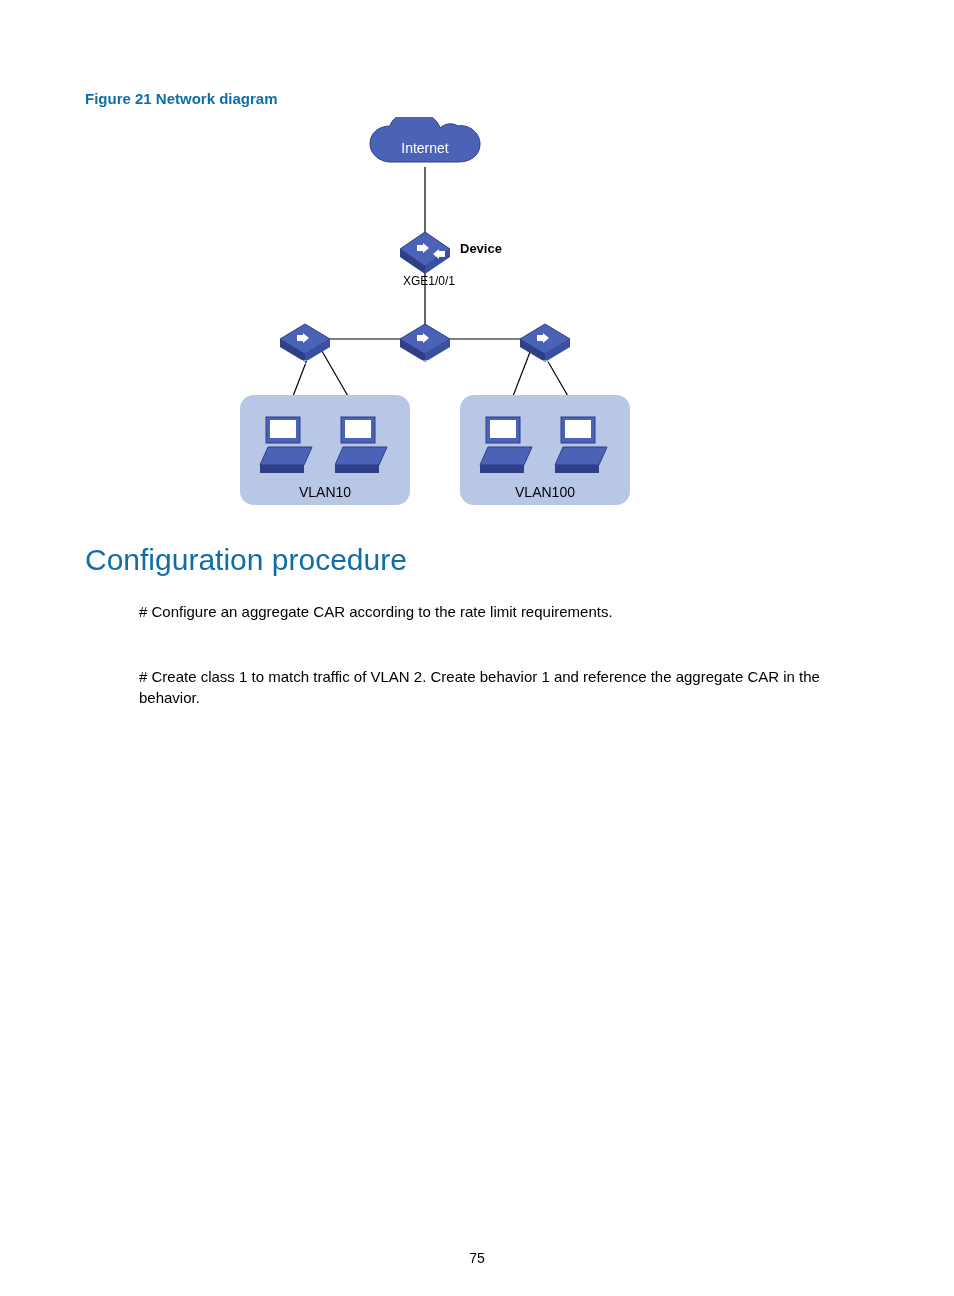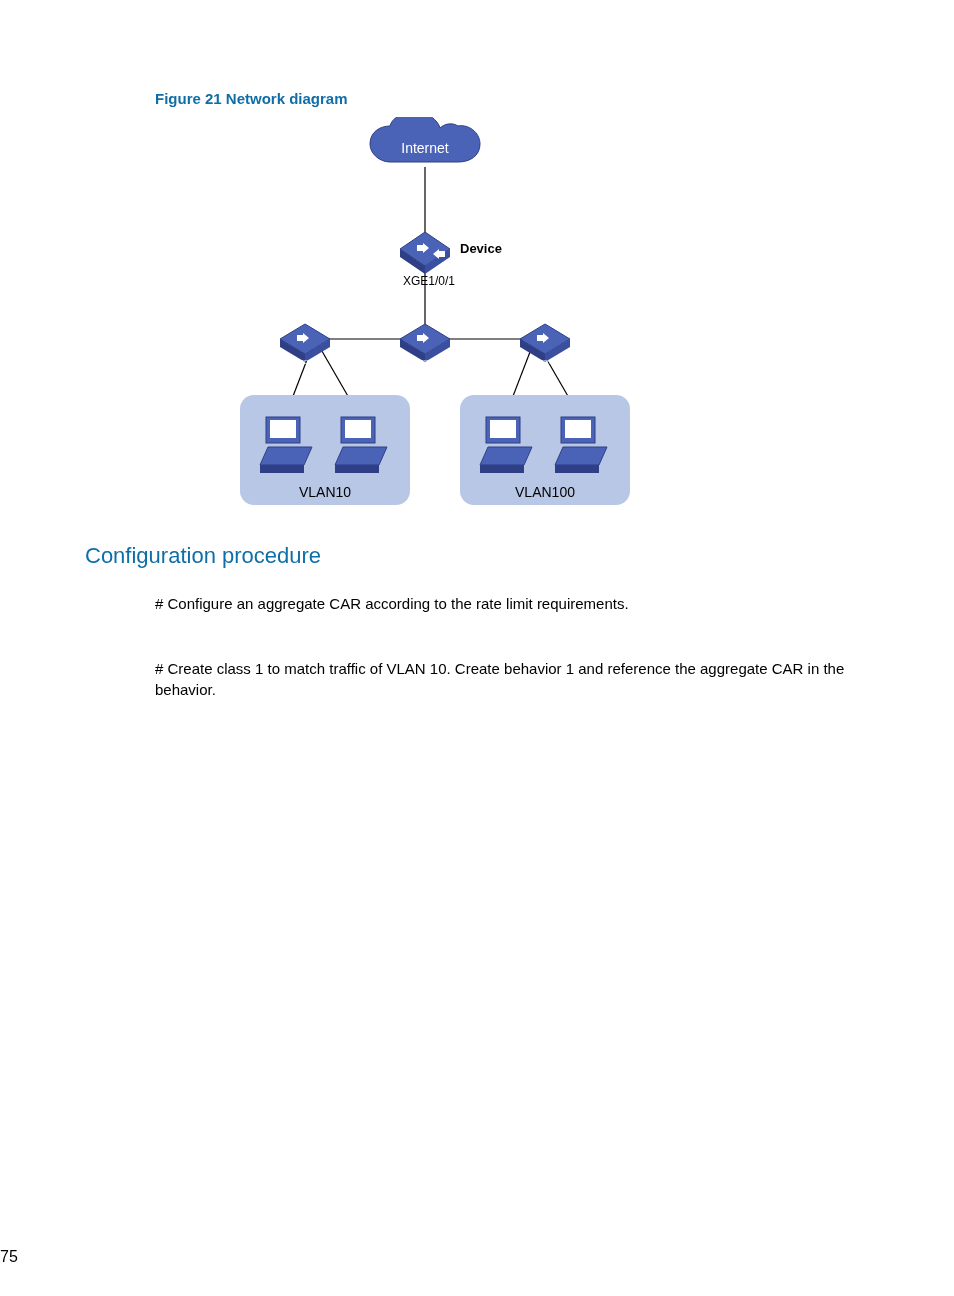--- a/index.html
+++ b/index.html
@@ -14,52 +14,52 @@
     width: 954px;
     min-height: 1296px;
     position: relative;
     box-sizing: border-box;
     padding: 90px 85px 40px 85px;
   }
   .figure-title {
     font-size: 15px;
     font-weight: bold;
     color: #0f6ea8;
-    margin-left: 70px;
     margin-bottom: 10px;
   }
   .diagram-wrap {
     margin-left: 100px;
     width: 520px;
     height: 400px;
     position: relative;
     text-decoration: underline;
   }
   .diagram-wrap svg { display: block; }
 
   .h2 {
-    font-size: 22px;
+    font-size: 30px;
     color: #0f6ea8;
     font-weight: normal;
     margin: 26px 0 24px 0;
   }
   .body-text {
-    margin-left: 70px;
+    margin-left: 54px;
     font-size: 15px;
     line-height: 1.4;
     margin-bottom: 14px;
   }
   .spacer-s { height: 30px; }
   .spacer-m { height: 110px; }
   .spacer-l { height: 120px; }
   .page-num {
     position: absolute;
     bottom: 30px;
     left: 0; right: 0;
-    font-size: 16px;
+    text-align: center;
+    font-size: 14px;
   }
   svg text { font-family: Arial, Helvetica, sans-serif; }
 </style>
 </head>
 <body>
 
 <div class="page">
 
   <div class="figure-title">Figure 21 Network diagram</div>
 
@@ -153,18 +153,18 @@
 
       <text x="140" y="380" text-anchor="middle" font-size="14">VLAN10</text>
       <text x="360" y="380" text-anchor="middle" font-size="14">VLAN100</text>
     </svg>
   </div>
 
   <div class="h2">Configuration procedure</div>
 
   <div class="body-text"># Configure an aggregate CAR according to the rate limit requirements.</div>
   <div class="spacer-s"></div>
-  <div class="body-text"># Create class 1 to match traffic of VLAN 10. Create behavior 1 and reference the aggregate CAR in the behavior.</div>
+  <div class="body-text"># Create class 1 to match traffic of VLAN 2. Create behavior 1 and reference the aggregate CAR in the behavior.</div>
   <div class="spacer-m"></div>
   <div class="spacer-l"></div>
 
   <div class="page-num">75</div>
 </div>
 
 </body></html>

